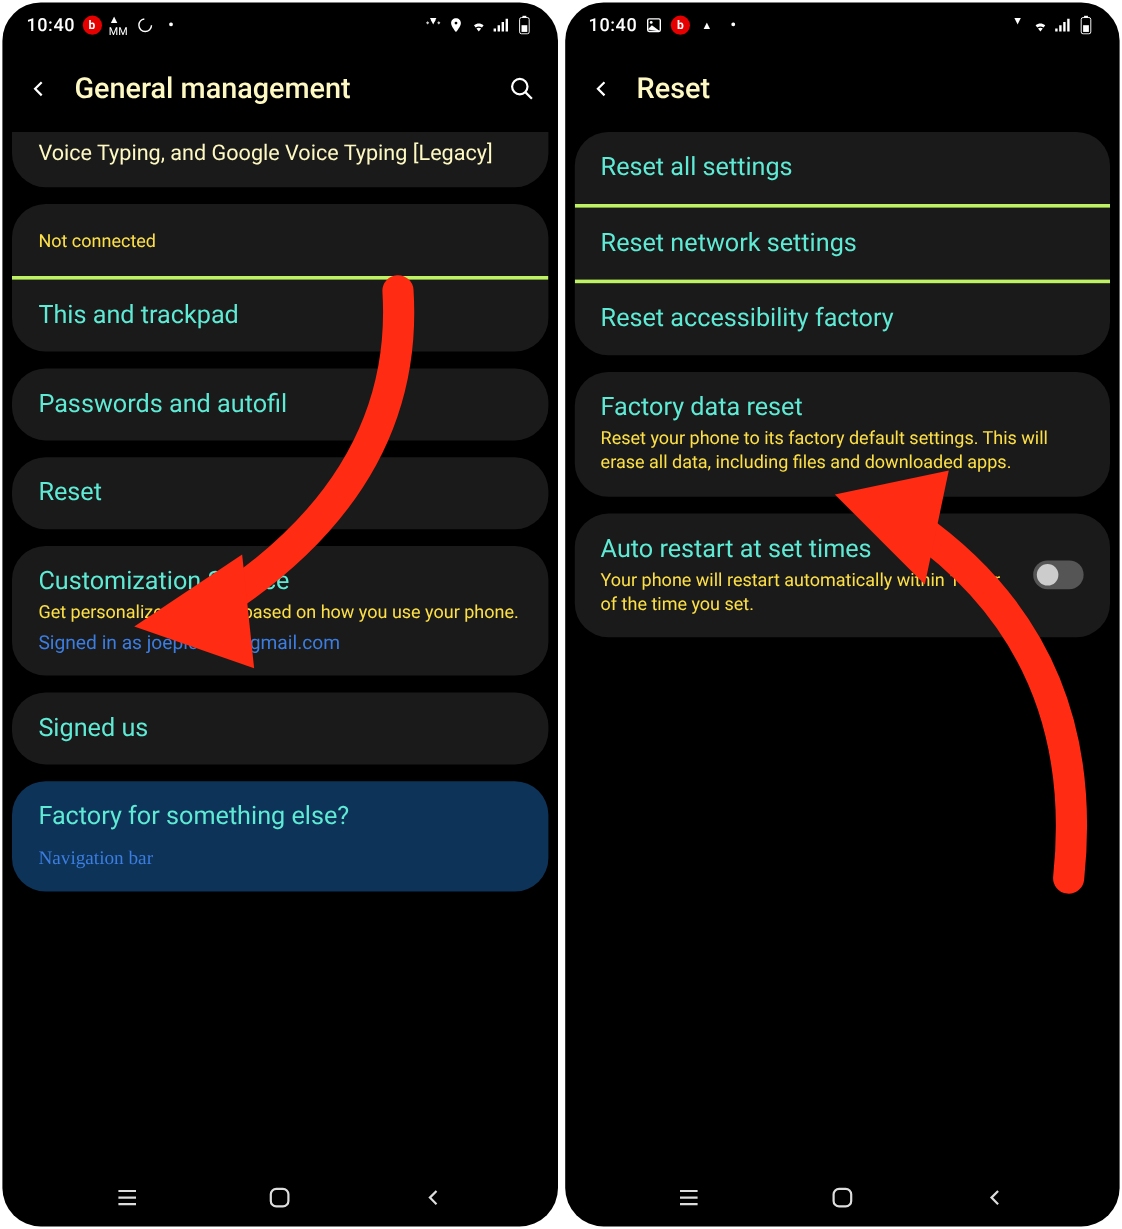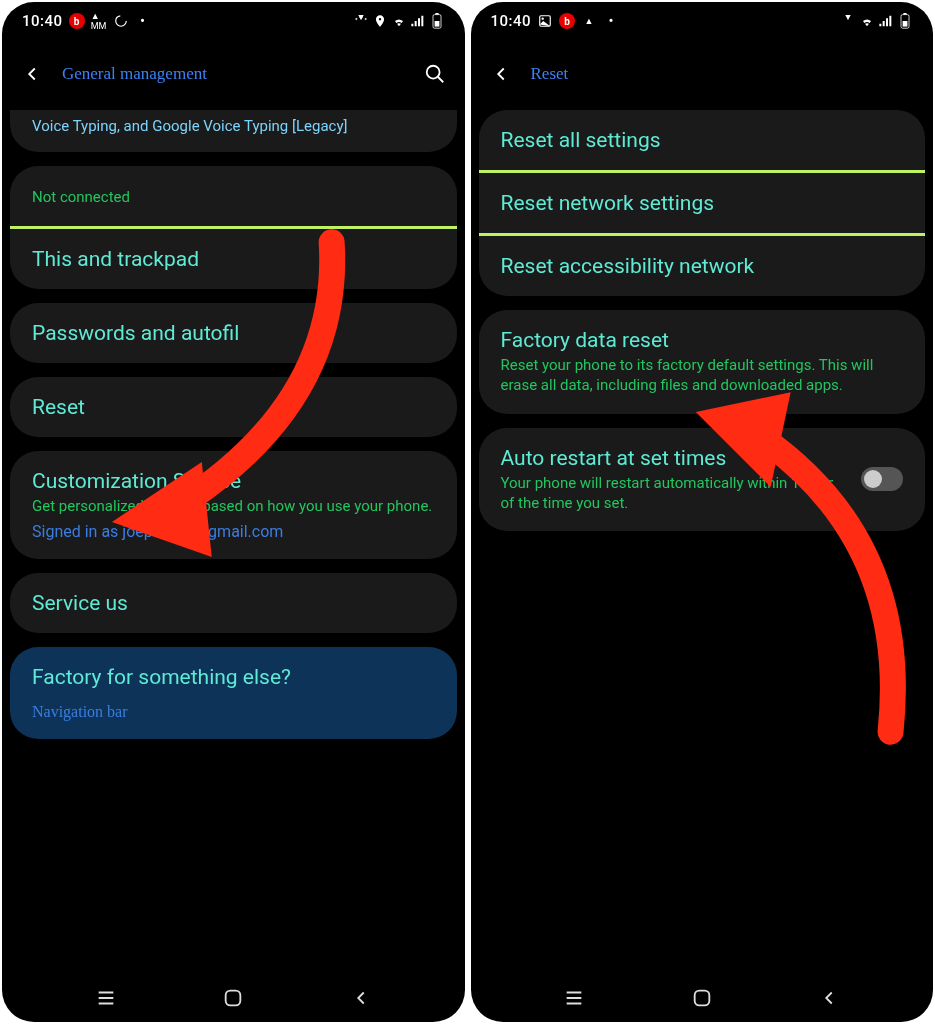--- a/index.html
+++ b/index.html
@@ -36,40 +36,40 @@
   .time { font-weight: 500; letter-spacing: 0.5px; }
   .stat-icon { width: 16px; height: 16px; display: inline-flex; align-items: center; justify-content: center; }
   .beats-icon { width:16px; height:16px; border-radius:50%; background:#e60000; color:#fff; font-size:10px; font-weight:bold; display:flex; align-items:center; justify-content:center; }
   .header {
     display: flex;
     align-items: center;
     padding: 20px 16px 22px 16px;
     gap: 16px;
   }
   .back-btn { width: 28px; height: 28px; display:flex; align-items:center; justify-content:center; cursor:pointer; }
-  .header-title { flex: 1; color:#3b82f6; font-size: 17px; font-weight: 500; font-family: Liberation Serif, serif; }
+  .header-title { flex: 1; color:#fef9c3; font-size: 24px; font-weight: 500; }
   .search-btn { width: 28px; height: 28px; display:flex; align-items:center; justify-content:center; cursor:pointer; }
   .content { flex:1; overflow:hidden; padding: 0 8px; }
   .card {
     background: #1a1a1a;
     border-radius: 28px;
     margin-bottom: 14px;
     overflow: hidden;
   }
   .card.cutoff-top { border-radius: 0 0 28px 28px; margin-top: -4px; }
   .card.highlight { background: #0d3358; }
   .row {
     padding: 18px 22px;
     cursor: pointer;
   }
   .row + .row { border-top: 3px solid #bef264; }
   .row-title { color:#5eead4; font-size: 21px; font-weight: 400; }
-  .row-sub { color:#22c55e; font-size: 15px; margin-top: 3px; line-height: 1.35; }
+  .row-sub { color:#fde047; font-size: 15px; margin-top: 3px; line-height: 1.35; }
   .row-link { color:#3b7de0; font-size: 16px; margin-top: 6px; }
-  .cutoff-text { color:#7dd3fc; font-size:15px; padding: 10px 22px 16px 22px; line-height:1.35; }
+  .cutoff-text { color:#fef9c3; font-size:18px; padding: 10px 22px 16px 22px; line-height:1.35; }
   .toggle-row { display:flex; align-items:center; }
   .toggle-row .row-body { flex:1; }
   .toggle {
     width: 42px; height: 24px; background:#555; border-radius:12px; position:relative;
     margin-left: 12px;
   }
   .toggle::after {
     content:""; position:absolute; width:18px; height:18px; background:#ccc; border-radius:50%;
     top:3px; left:3px;
   }
@@ -181,21 +181,21 @@
     <div class="card">
       <div class="row">
         <div class="row-title">Customization Service</div>
         <div class="row-sub">Get personalized content based on how you use your phone.</div>
         <div class="row-link">Signed in as joepicksel@gmail.com</div>
       </div>
     </div>
 
     <div class="card">
       <div class="row">
-        <div class="row-title">Service us</div>
+        <div class="row-title">Signed us</div>
       </div>
     </div>
 
     <div class="card highlight">
       <div class="row">
         <div class="row-title">Factory for something else?</div>
         <div class="row-link" style="margin-top:14px;font-family:Liberation Serif, serif;">Navigation bar</div>
       </div>
     </div>
   </div>
@@ -276,21 +276,21 @@
 
   <div class="content">
     <div class="card">
       <div class="row">
         <div class="row-title">Reset all settings</div>
       </div>
       <div class="row">
         <div class="row-title">Reset network settings</div>
       </div>
       <div class="row">
-        <div class="row-title">Reset accessibility network</div>
+        <div class="row-title">Reset accessibility factory</div>
       </div>
     </div>
 
     <div class="card">
       <div class="row">
         <div class="row-title">Factory data reset</div>
         <div class="row-sub">Reset your phone to its factory default settings. This will erase all data, including files and downloaded apps.</div>
       </div>
     </div>
 

